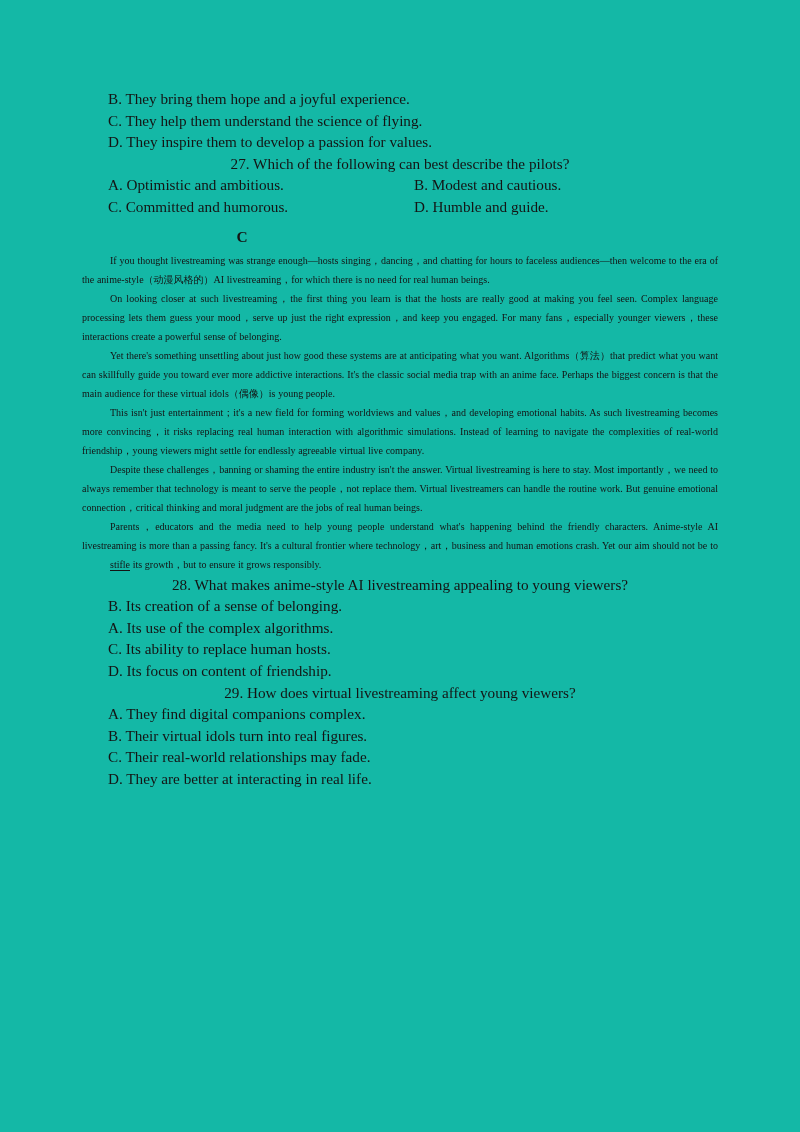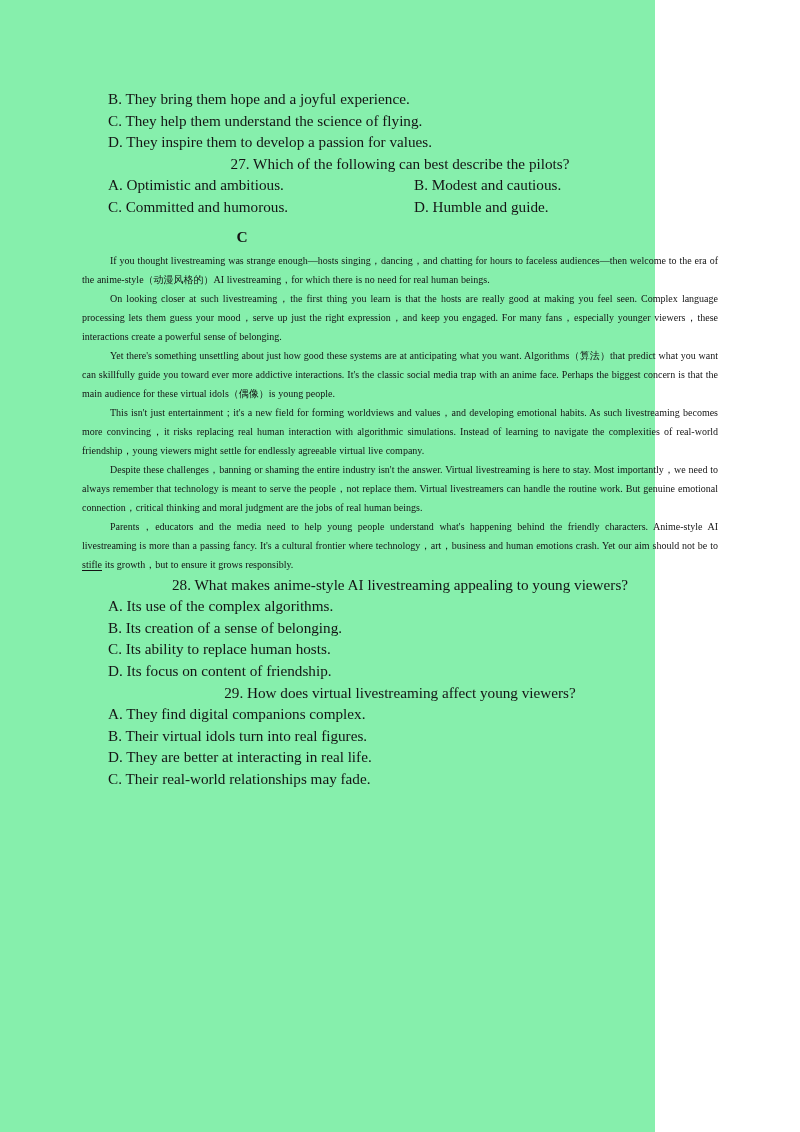--- a/index.html
+++ b/index.html
@@ -13,23 +13,23 @@
     position: relative;
     font-family: "Liberation Serif", "DejaVu Serif", serif;
     color: #141414;
     overflow: hidden;
   }
 
   .page {
     position: absolute;
     left: 0;
     top: 0;
-    width: 655px;
+    width: 800px;
     height: 1132px;
-    background: #86efac;
+    background: #14b8a6;
   }
 
   .content {
     position: absolute;
     left: 82px;
     top: 88px;
     width: 636px;
   }
 
   
@@ -77,21 +77,21 @@
     line-height: 19px;
     margin: 0;
     text-align: justify;
     text-justify: inter-word;
     text-indent: 28px;
     word-spacing: 0.2px;
   }
 
   .para.last-tight { margin-bottom: 0; }
 
-  u.term { text-decoration: underline; text-underline-offset: 2px; }
+  u.term { text-decoration: underline; text-underline-offset: 2px; margin-left: 28px; }
 </style>
 </head>
 <body>
 
 <div class="page">
   <div class="content">
 
     <div class="opt">B. They bring them hope and a joyful experience.</div>
     <div class="opt">C. They help them understand the science of flying.</div>
     <div class="opt">D. They inspire them to develop a passion for values.</div>
@@ -110,25 +110,25 @@
 
     <p class="para">If you thought livestreaming was strange enough—hosts singing，dancing，and chatting for hours to faceless audiences—then welcome to the era of the anime-style（动漫风格的）AI livestreaming，for which there is no need for real human beings.</p>
     <p class="para">On looking closer at such livestreaming，the first thing you learn is that the hosts are really good at making you feel seen. Complex language processing lets them guess your mood，serve up just the right expression，and keep you engaged. For many fans，especially younger viewers，these interactions create a powerful sense of belonging.</p>
     <p class="para">Yet there's something unsettling about just how good these systems are at anticipating what you want. Algorithms（算法）that predict what you want can skillfully guide you toward ever more addictive interactions. It's the classic social media trap with an anime face. Perhaps the biggest concern is that the main audience for these virtual idols（偶像）is young people.</p>
     <p class="para">This isn't just entertainment；it's a new field for forming worldviews and values，and developing emotional habits. As such livestreaming becomes more convincing，it risks replacing real human interaction with algorithmic simulations. Instead of learning to navigate the complexities of real-world friendship，young viewers might settle for endlessly agreeable virtual live company.</p>
     <p class="para">Despite these challenges，banning or shaming the entire industry isn't the answer. Virtual livestreaming is here to stay. Most importantly，we need to always remember that technology is meant to serve the people，not replace them. Virtual livestreamers can handle the routine work. But genuine emotional connection，critical thinking and moral judgment are the jobs of real human beings.</p>
 
     <p class="para last-tight"><span>Parents，educators and the media need to help young people understand what's happening behind the friendly characters. Anime-style AI livestreaming is more than a passing fancy. It's a cultural frontier where technology，art，business and human emotions crash. Yet our aim should not be to </span><u class="term">stifle</u><span> its growth，but to ensure it grows responsibly.</span></p>
 
     <div class="q-stem">28. What makes anime-style AI livestreaming appealing to young viewers?</div>
+    <div class="opt">B. Its creation of a sense of belonging.</div>
     <div class="opt">A. Its use of the complex algorithms.</div>
-    <div class="opt">B. Its creation of a sense of belonging.</div>
     <div class="opt">C. Its ability to replace human hosts.</div>
     <div class="opt">D. Its focus on content of friendship.</div>
 
     <div class="q-stem">29. How does virtual livestreaming affect young viewers?</div>
     <div class="opt">A. They find digital companions complex.</div>
     <div class="opt">B. Their virtual idols turn into real figures.</div>
+    <div class="opt">C. Their real-world relationships may fade.</div>
     <div class="opt">D. They are better at interacting in real life.</div>
-    <div class="opt">C. Their real-world relationships may fade.</div>
 
   </div>
 </div>
 
 </body></html>

